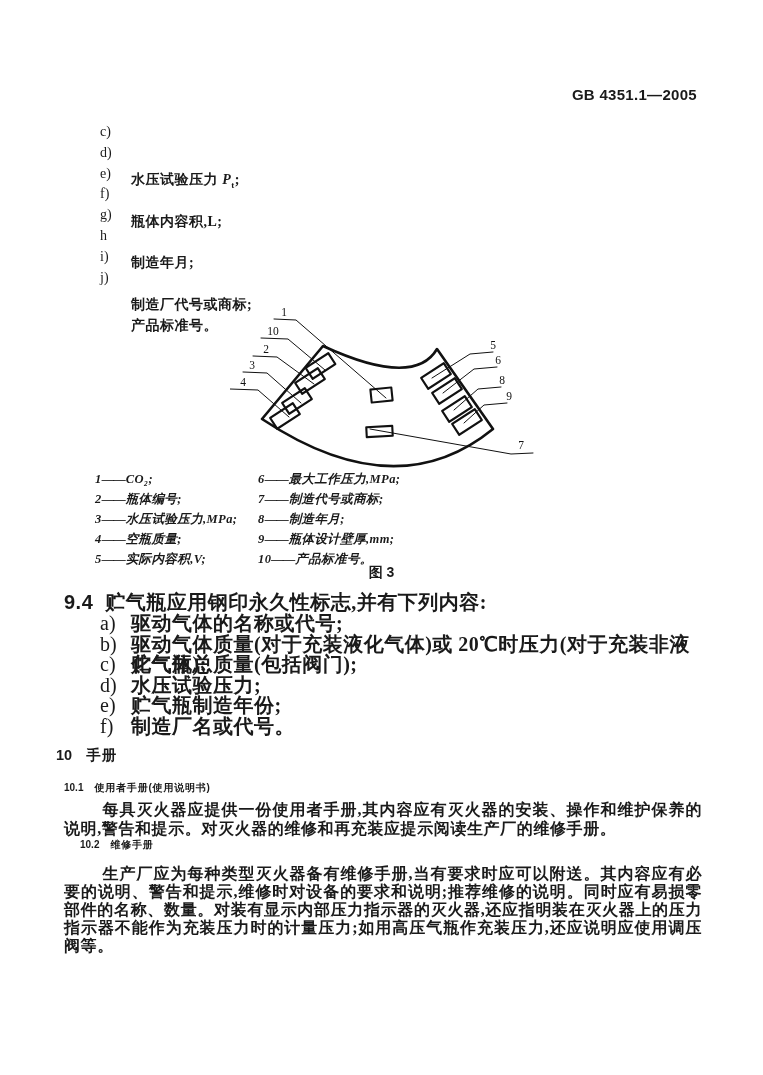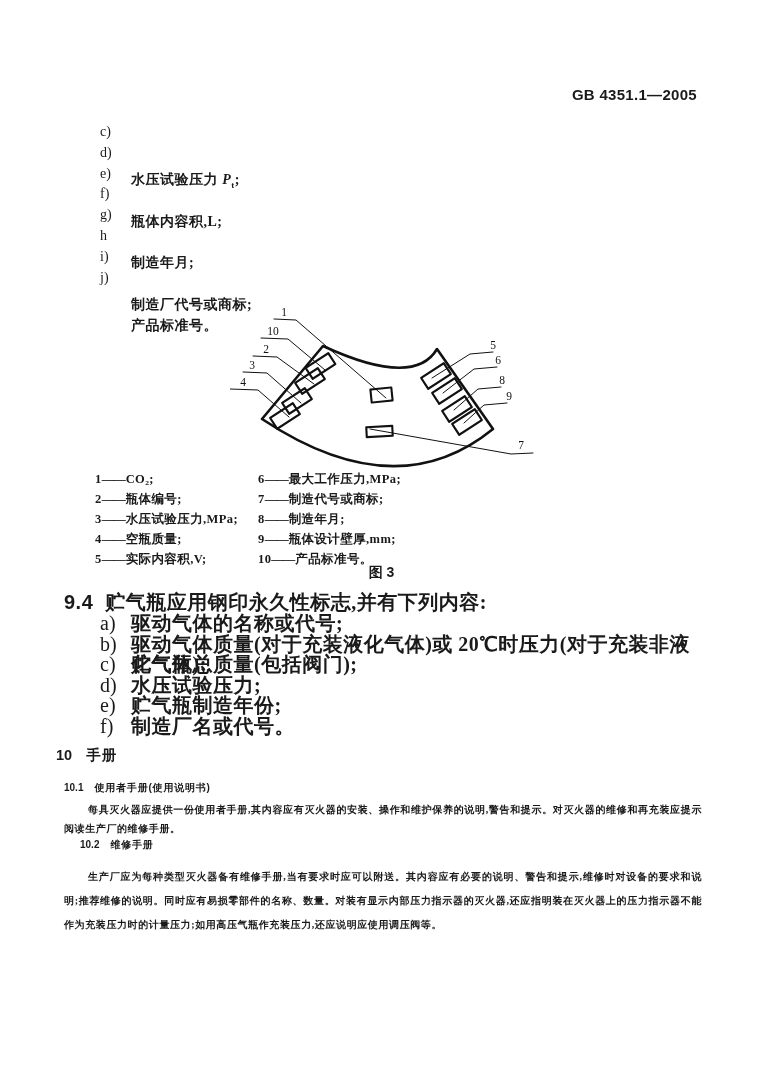--- a/index.html
+++ b/index.html
@@ -55,21 +55,21 @@
   .legend {
     position: absolute;
     top: 469px;
     left: 95px;
     display: flex;
     font-size: 12.5px;
     font-weight: 700;
   }
   .legend-col { display: block; }
   .legend-col-left { width: 163px; }
-  .legend-row { height: 20px; line-height: 20px; white-space: nowrap; letter-spacing: 0.4px; }
+  .legend-row { height: 20px; line-height: 20px; white-space: nowrap; letter-spacing: 0.4px; font-style: italic; }
   .legend-num { font-family: "Liberation Serif", serif; font-weight: 700; }
   .legend-dash { letter-spacing: -1px; margin-right: 1px; }
   
   .fig-caption {
     position: absolute;
     top: 564px;
     left: 0;
     width: 100%;
     text-align: center;
     font-family: "Liberation Sans", sans-serif;
@@ -114,29 +114,29 @@
     font-size: 10px;
     letter-spacing: 0.8px;
   }
   .subhead .sec-num { margin-right: 11px; letter-spacing: 0; }
   .h10-1 { top: 781px; }
   .h10-2 { top: 838px; margin-left: 16px; }
   .body-para {
     position: absolute;
     left: 64px;
     width: 638px;
-    font-size: 10px;
+    font-size: 16px;
     font-weight: 700;
     line-height: 19.3px;
     text-align: justify;
     text-indent: 2.4em;
     letter-spacing: 0.6px;
   }
   .para-10-1 { top: 800px; }
-  .para-10-2 { top: 865px; line-height: 24px; font-family: Liberation Serif, serif; }
+  .para-10-2 { top: 865px; line-height: 18px; font-family: Liberation Serif, serif; }
 </style>
 </head>
 <body>
 
 <div class="page">
 
   <div class="doc-number">GB 4351.1—2005</div>
 
   <div class="marking-list">
     <div class="mk-row">

